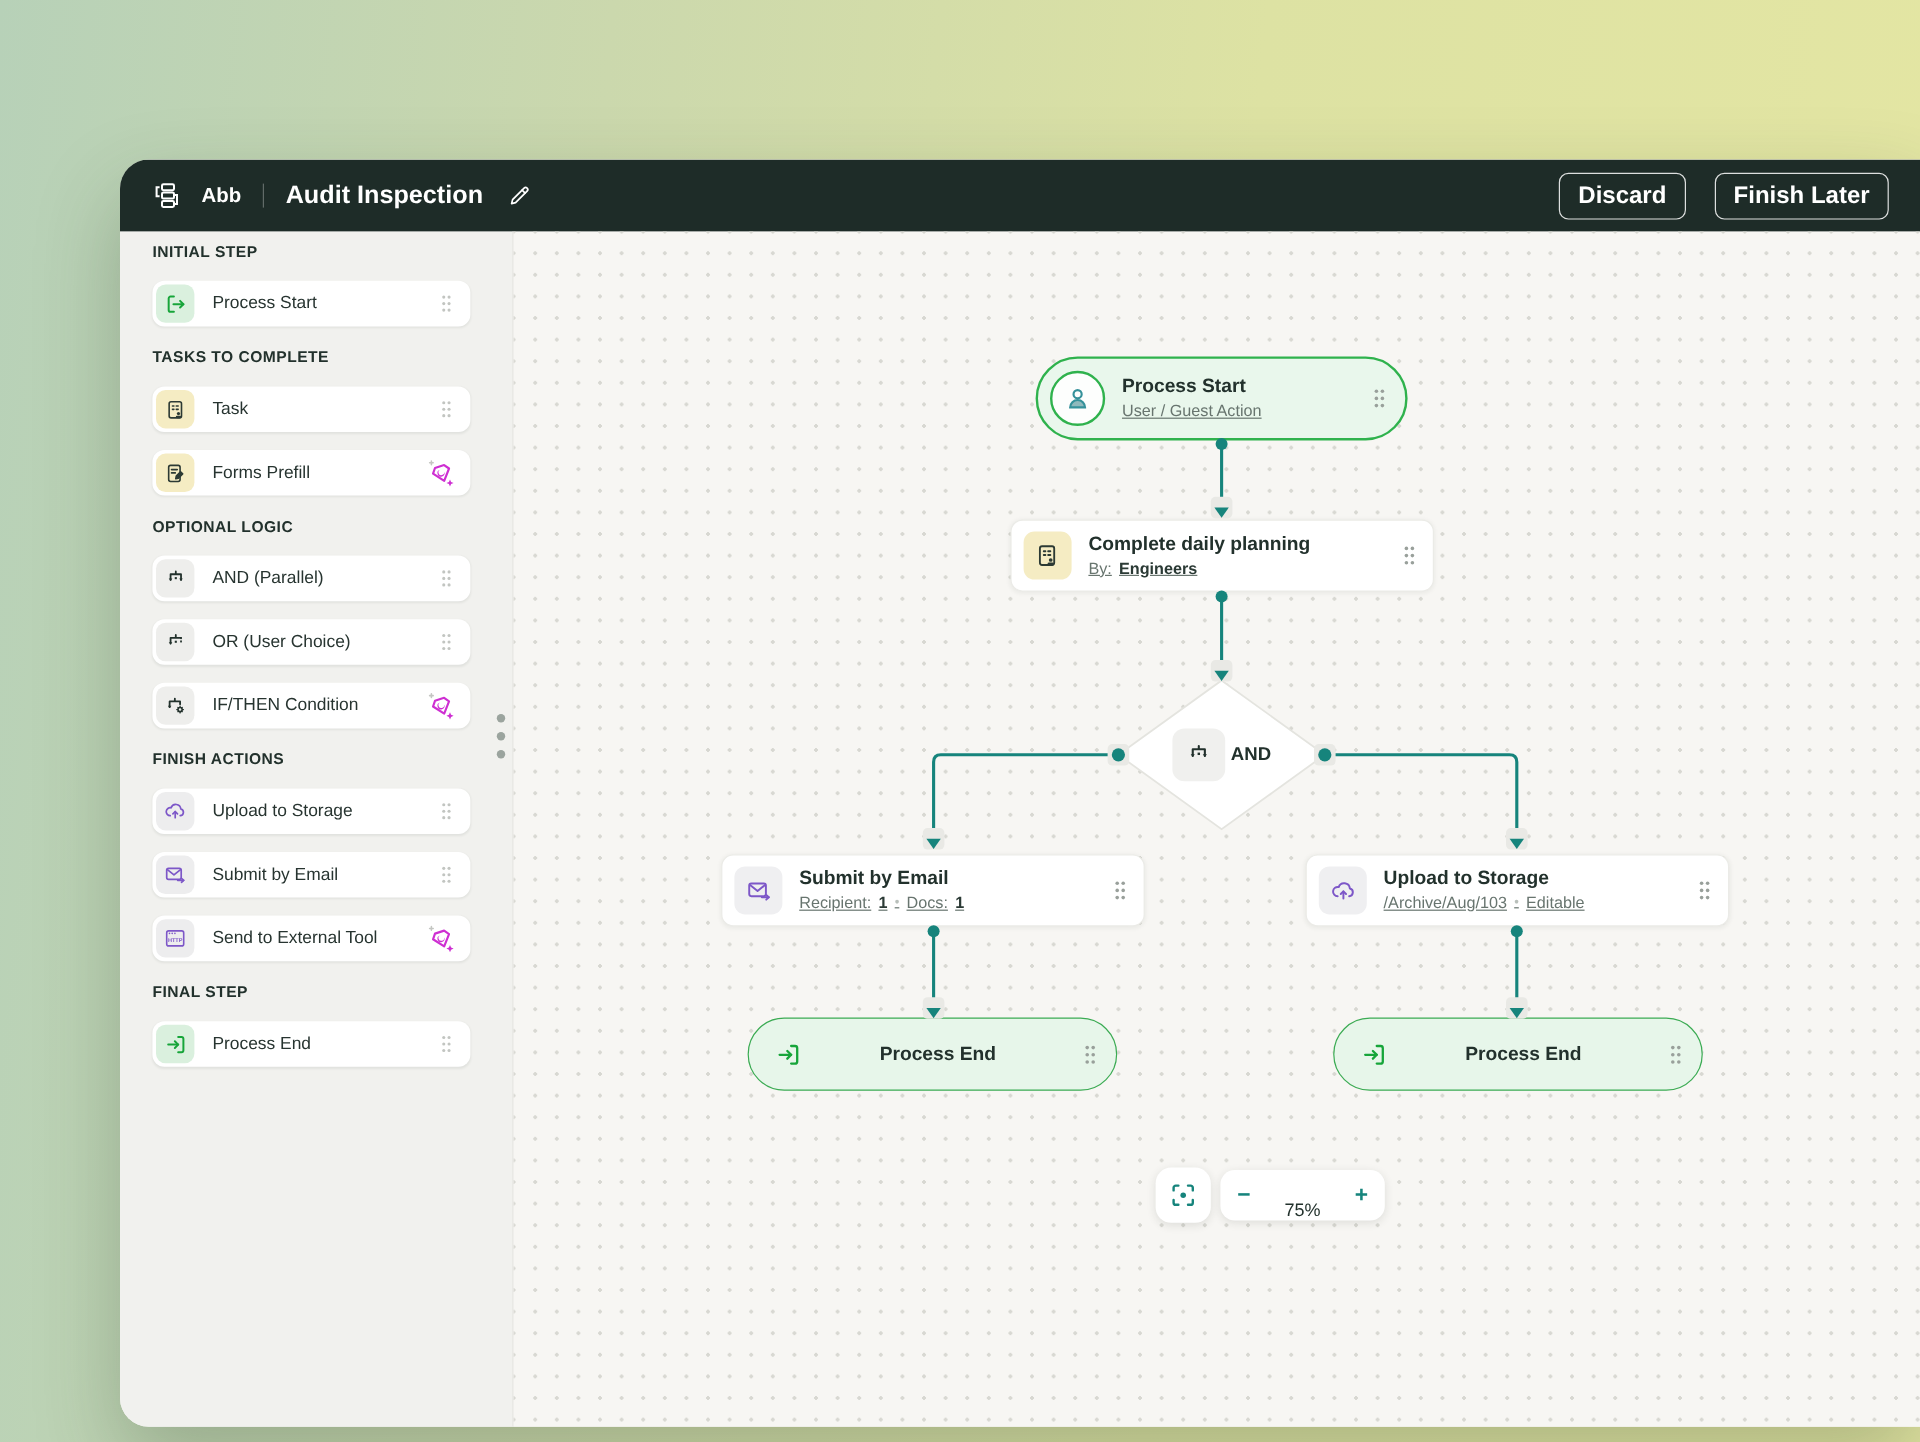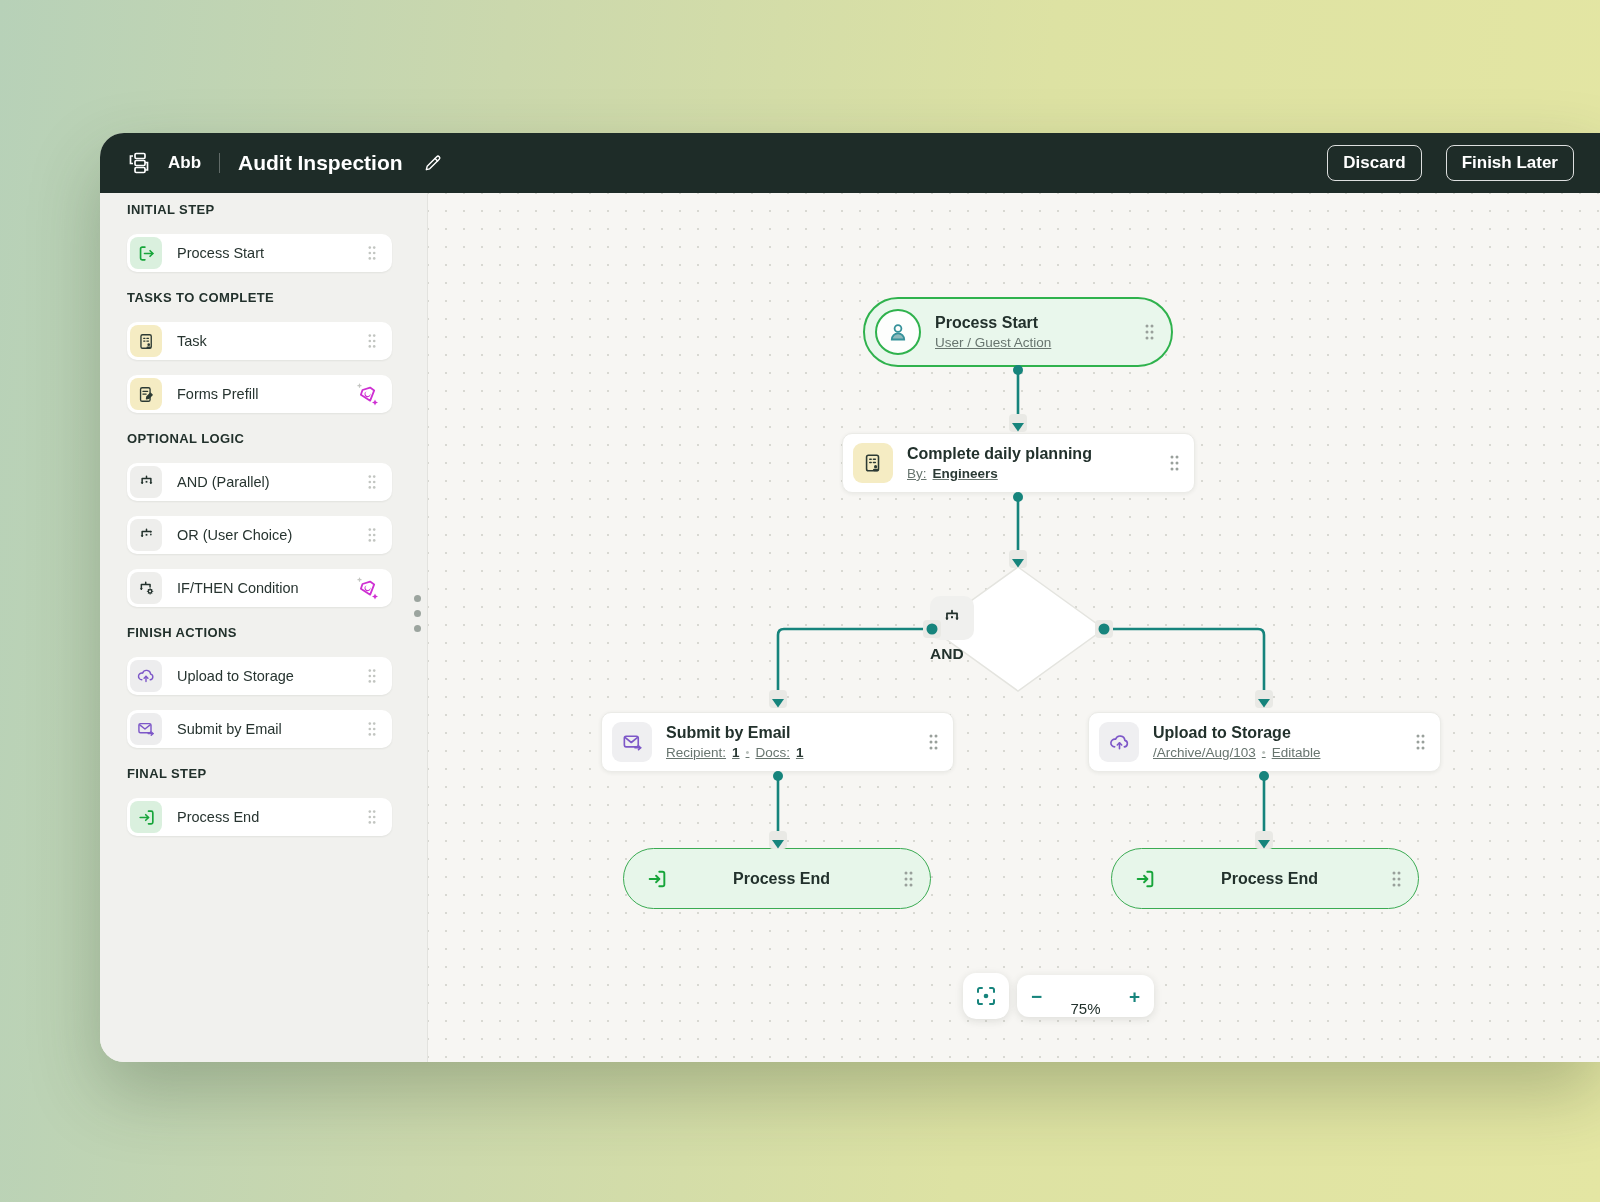--- a/index.html
+++ b/index.html
@@ -3,39 +3,39 @@
 <meta charset="utf-8">
 <style>
   * { margin:0; padding:0; box-sizing:border-box; }
   html,body { width:1600px; height:1202px; overflow:hidden; }
   body {
     font-family:"Liberation Sans","DejaVu Sans",sans-serif;
     background:linear-gradient(95deg,#b7d1b8 0%,#cbd8ad 30%,#dde2a3 62%,#e4e6a3 100%);
     position:relative; color:#22312c;
   }
   .window {
-    position:absolute; left:100px; top:133px; right:0; height:929px;
+    position:absolute; left:100px; top:133px; right:0; height:1056px;
     border-radius:24px 0 0 24px; overflow:hidden;
     box-shadow:0 30px 70px rgba(40,60,40,.28);
     display:flex; flex-direction:column; background:#f7f6f3;
   }
   
   .hdr {
     height:60px; flex:0 0 60px; background:#1e2c28; color:#fff;
     display:flex; align-items:center; padding:0 26px; gap:14px;
   }
   .hdr .logo { display:flex; align-items:center; }
   .hdr .appname { font-size:17px; font-weight:700; margin-left:2px; }
   .hdr .vdiv { width:1px; height:20px; background:rgba(255,255,255,.3); margin:0 4px; }
   .hdr .wf-title { font-size:21px; font-weight:700; }
   .hdr .pencil { margin-left:6px; display:flex; cursor:pointer; }
   .hdr .spacer { flex:1; }
   .hdr-btn {
     background:transparent; color:#fff; border:1.4px solid rgba(255,255,255,.85);
-    border-radius:8px; font-size:17px; font-weight:600; padding:7px 15px;
+    border-radius:8px; font-size:20px; font-weight:600; padding:7px 15px;
     font-family:inherit; cursor:pointer; margin-left:10px;
   }
   
   .content { flex:1; display:flex; min-height:0; }
   .sidebar {
     width:328px; flex:0 0 328px; background:#f1f1ee; border-right:1px solid #e3e3df;
     padding:9px 0 0 27px; position:relative;
   }
   .section { margin-bottom:18px; }
   .section-label {
@@ -94,21 +94,21 @@
     display:flex; align-items:center; justify-content:center; color:#35919a; flex:0 0 46px;
   }
   .pill-end {
     background:#e7f6ea; border:1.5px solid #3bab53; border-radius:32px;
     display:flex; align-items:center; padding:0 16px 0 22px; color:#17a53a; cursor:grab;
   }
   .pill-end .etitle { flex:1; text-align:center; font-size:16px; font-weight:700; color:#22312c; }
   .diamond-wrap { width:176px; height:126px; display:flex; flex-direction:column; align-items:center; cursor:grab; }
   .diamond-inner {
     position:absolute; left:0; top:0; width:176px; height:126px;
-    display:flex; flex-direction:column; justify-content:center; gap:5px;
+    display:flex; flex-direction:row; align-items:center; justify-content:center; gap:5px;
   }
   .gwbox {
     width:44px; height:44px; border-radius:10px; background:#f0f0ee; color:#22312c;
     display:flex; align-items:center; justify-content:center;
   }
   .gwlabel { font-size:15.5px; font-weight:600; color:#22312c; }
   
   .fit-btn {
     position:absolute; left:535px; top:780px; width:46px; height:46px; z-index:4;
     background:#fff; border:none; border-radius:13px; box-shadow:0 2px 8px rgba(30,40,35,.12);
@@ -337,20 +337,42 @@
             <svg width="10" height="16" viewBox="0 0 10 16">
                 <g fill="currentColor">
                   <circle cx="2.8" cy="2.6" r="1.3"></circle>
                   <circle cx="7.2" cy="2.6" r="1.3"></circle>
                   <circle cx="2.8" cy="8" r="1.3"></circle>
                   <circle cx="7.2" cy="8" r="1.3"></circle>
                   <circle cx="2.8" cy="13.4" r="1.3"></circle>
                   <circle cx="7.2" cy="13.4" r="1.3"></circle>
                 </g>
               </svg>
+          </span>
+        </div>
+        <div class="side-item">
+          <span class="ibx purple">
+            <svg width="20" height="20" viewBox="0 0 24 24" fill="none" stroke="currentColor" stroke-width="1.6">
+              <rect x="3.5" y="4.5" width="17" height="15" rx="2"></rect>
+              <circle cx="6.3" cy="7" r=".8" fill="currentColor" stroke="none"></circle>
+              <circle cx="9" cy="7" r=".8" fill="currentColor" stroke="none"></circle>
+              <circle cx="11.7" cy="7" r=".8" fill="currentColor" stroke="none"></circle>
+              <text x="12" y="16" text-anchor="middle" font-size="5.6" font-weight="bold" fill="currentColor" stroke="none" font-family="Liberation Sans, sans-serif">HTTP</text>
+            </svg>
+          </span>
+          <span class="lbl">Send to External Tool</span>
+          <span class="gem">
+            <svg width="26" height="26" viewBox="0 0 26 26" fill="none">
+              <path d="M4.5 3.2 v3 M3 4.7 h3" stroke="#c4c6c2" stroke-width="1.3" stroke-linecap="round"></path>
+              <g transform="rotate(-18 13 13)">
+                <path d="M9 7.5 h8 l3 4 -7 8.5 -7 -8.5 Z" stroke="#ce2fd2" stroke-width="1.8" stroke-linejoin="round"></path>
+                <path d="M12.5 10.2 a2.4 2.4 0 1 0 2.8 2.8 a2.9 2.9 0 1 1 -2.8 -2.8 Z" fill="#ce2fd2"></path>
+              </g>
+              <path d="M20 18.5 l.9 2.1 2.1 .9 -2.1 .9 -.9 2.1 -.9 -2.1 -2.1 -.9 2.1 -.9 Z" fill="#ce2fd2"></path>
+            </svg>
           </span>
         </div>
       </div>
 
       <div class="section">
         <div class="section-label">FINAL STEP</div>
         <div class="side-item">
           <span class="ibx green">
             <svg width="19" height="19" viewBox="0 0 24 24" fill="none" stroke="currentColor" stroke-width="2.1" stroke-linecap="round" stroke-linejoin="round">
               <path d="M14.5 4 H18 A2 2 0 0 1 20 6 V18 A2 2 0 0 1 18 20 H14.5"></path>

